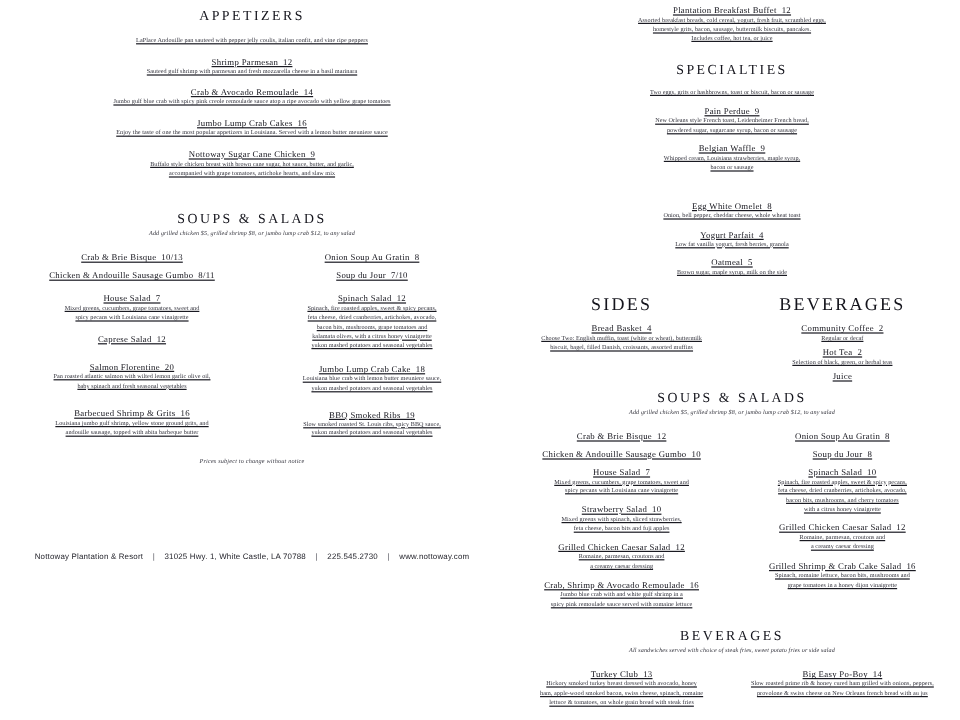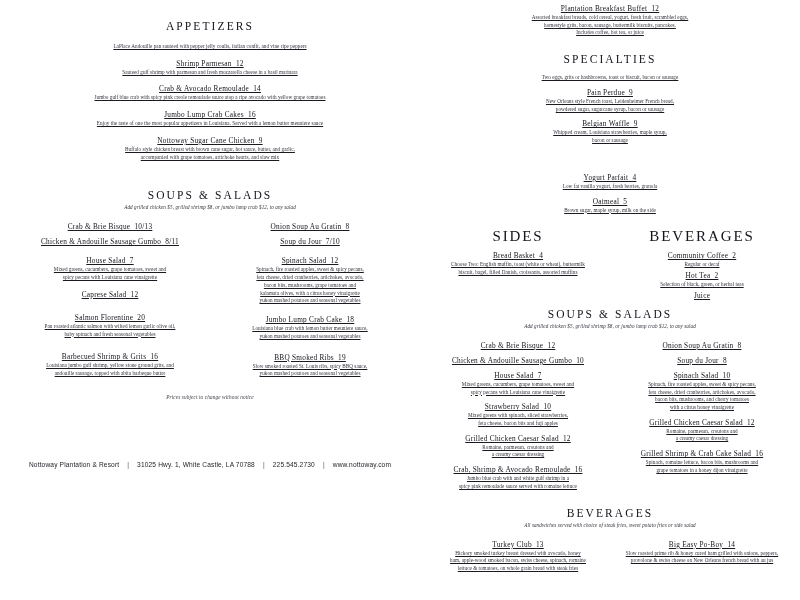--- a/index.html
+++ b/index.html
@@ -19,21 +19,21 @@
     width: 800px;
     height: 600px;
     position: relative;
     display: flex;
     box-sizing: border-box;
   }
   .col {
     box-sizing: border-box;
     position: relative;
   }
-  .col-left  { width: 420px; padding: 16px 10px; }
+  .col-left  { width: 420px; padding: 4px 10px; }
   .col-right { width: 380px; padding: 0 6px; }
 
   
   .section-head {
     text-align: center;
     font-family: "Liberation Serif", "DejaVu Serif", serif;
     font-size: 11.5px;
     letter-spacing: 2.1px;
     font-weight: normal;
     color: #14141c;
@@ -292,20 +292,26 @@
           <div>Whipped cream, Louisiana strawberries, maple syrup,</div>
           <div>bacon or sausage</div>
         </div>
       </div>
     </div>
 
     <div class="gap-16"></div>
     <div class="gap-6"></div>
 
     <div>
+      <div class="item">
+        <div class="item-name">Egg White Omelet  8</div>
+        <div class="item-desc">
+          <div>Onion, bell pepper, cheddar cheese, whole wheat toast</div>
+        </div>
+      </div>
       <div class="gap-6"></div>
       <div class="item">
         <div class="item-name">Yogurt Parfait  4</div>
         <div class="item-desc">
           <div>Low fat vanilla yogurt, fresh berries, granola</div>
         </div>
       </div>
       <div class="gap-6"></div>
       <div class="item">
         <div class="item-name">Oatmeal  5</div>

